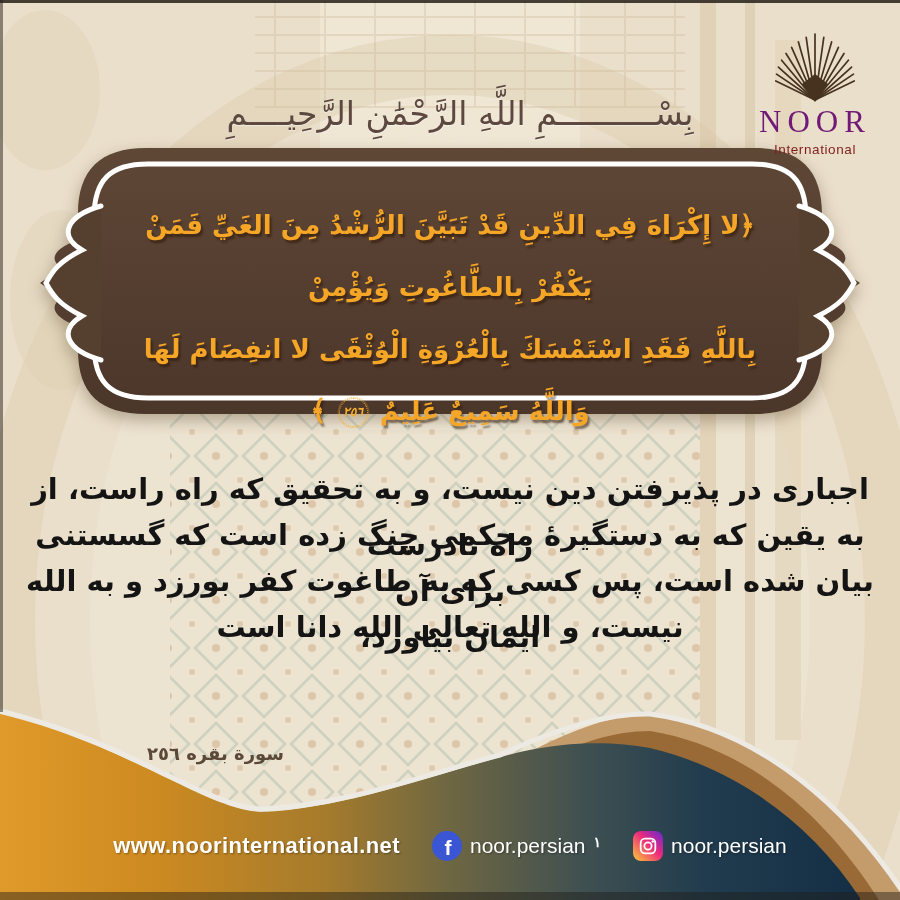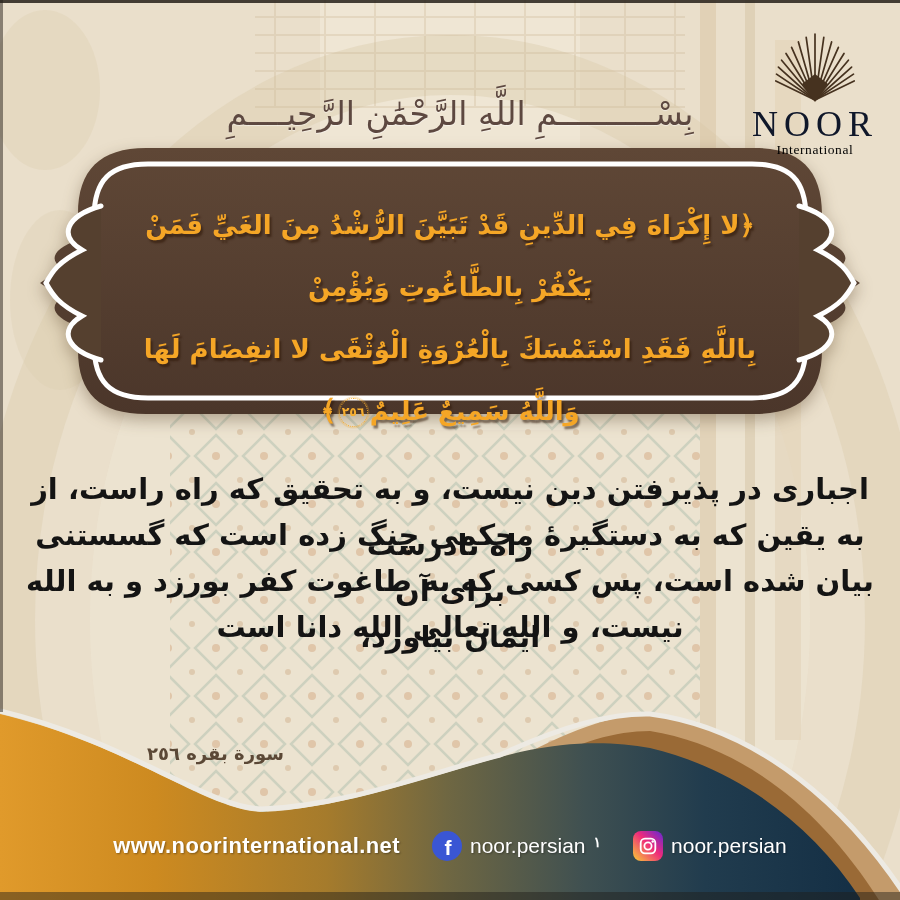--- a/index.html
+++ b/index.html
@@ -13,35 +13,35 @@
   .edge-left{position:absolute;top:0;left:0;width:3px;height:712px;background:#262019;opacity:.5;z-index:9;}
 
   
   .bismillah{position:absolute;top:94px;left:110px;width:700px;text-align:center;
              font-size:33px;color:#5d4840;z-index:4;direction:rtl;
              text-shadow:0 1px 1px rgba(255,255,255,.5);}
 
   
   .logo{position:absolute;top:22px;left:733px;width:164px;text-align:center;z-index:4;}
   .logo .fan{margin:0 auto;}
-  .logo .name{font-family:"Liberation Serif",serif;font-size:36px;letter-spacing:6px;
-              color:#0f172a;margin-top:2px;line-height:1;}
-  .logo .sub{font-size:13.5px;color:#000000;letter-spacing:.6px;font-family:Liberation Serif, serif;}
+  .logo .name{font-family:"Liberation Serif",serif;font-size:31px;letter-spacing:6px;
+              color:#701a75;margin-top:2px;line-height:1;}
+  .logo .sub{font-size:13.5px;color:#7f1d1d;letter-spacing:.6px;margin-top:5px;font-family:Liberation Sans, sans-serif;}
 
   
   .frame-svg{position:absolute;inset:0;z-index:3;filter:drop-shadow(0 6px 8px rgba(70,45,20,.35));}
 
   
   .verse{position:absolute;top:194px;left:115px;width:670px;z-index:5;direction:rtl;
          text-align:center;color:#f5a626;font-weight:bold;font-size:26px;line-height:62px;
          text-shadow:2px 3px 2px rgba(45,22,6,.55);}
   .ayah-medallion{display:inline-flex;align-items:center;justify-content:center;
          width:27px;height:27px;border:1.5px dotted #f7ad2e;border-radius:50%;
-         font-size:12.5px;line-height:1;margin:0 2px;vertical-align:middle;
-         box-shadow:0 0 0 1.5px rgba(247,173,46,.25);text-shadow:none;color:#f7ad2e;}
+         font-size:12.5px;line-height:1;margin:0 12px;vertical-align:middle;
+         box-shadow:0 0 0 1.5px rgba(247,173,46,.25);text-shadow:none;color:#f7ad2e;font-style:italic;}
   .closing{font-size:28px;}
 
   
   .translation{position:absolute;top:461px;left:25px;width:850px;z-index:4;direction:rtl;
          text-align:center;color:#141414;font-weight:bold;font-size:29px;line-height:56px;}
   .translation div{height:46px;}
 
   
   .reference{position:absolute;top:743px;left:12px;width:272px;z-index:4;direction:rtl;
          font-size:18px;color:#5b4836;font-weight:bold;}

